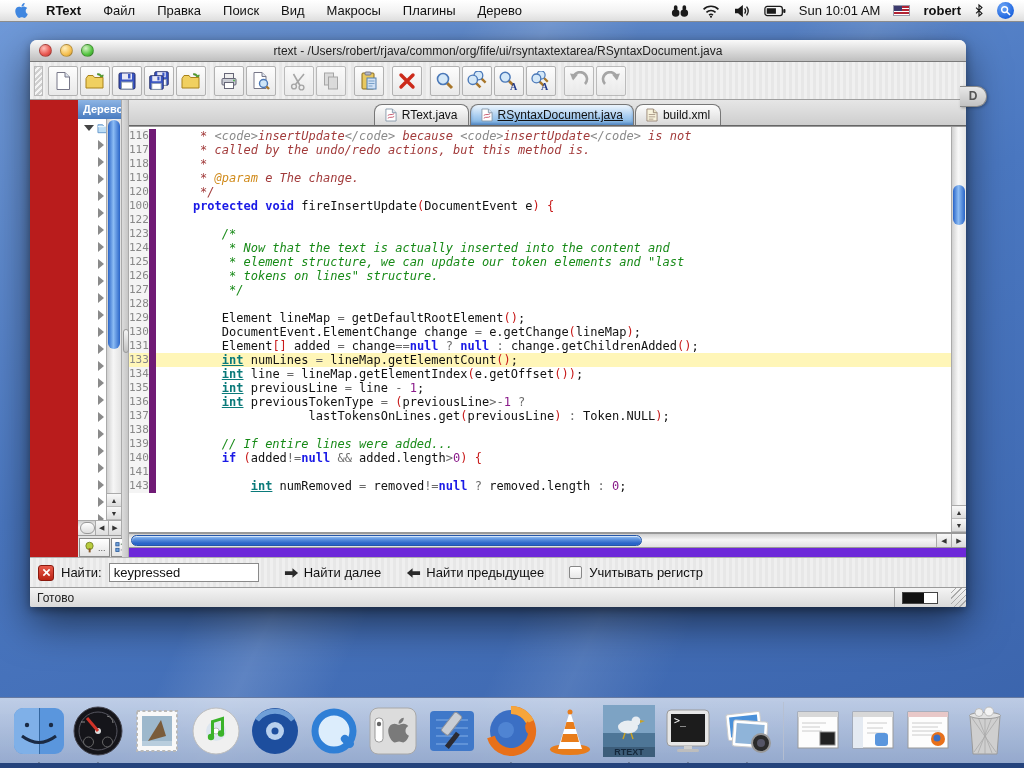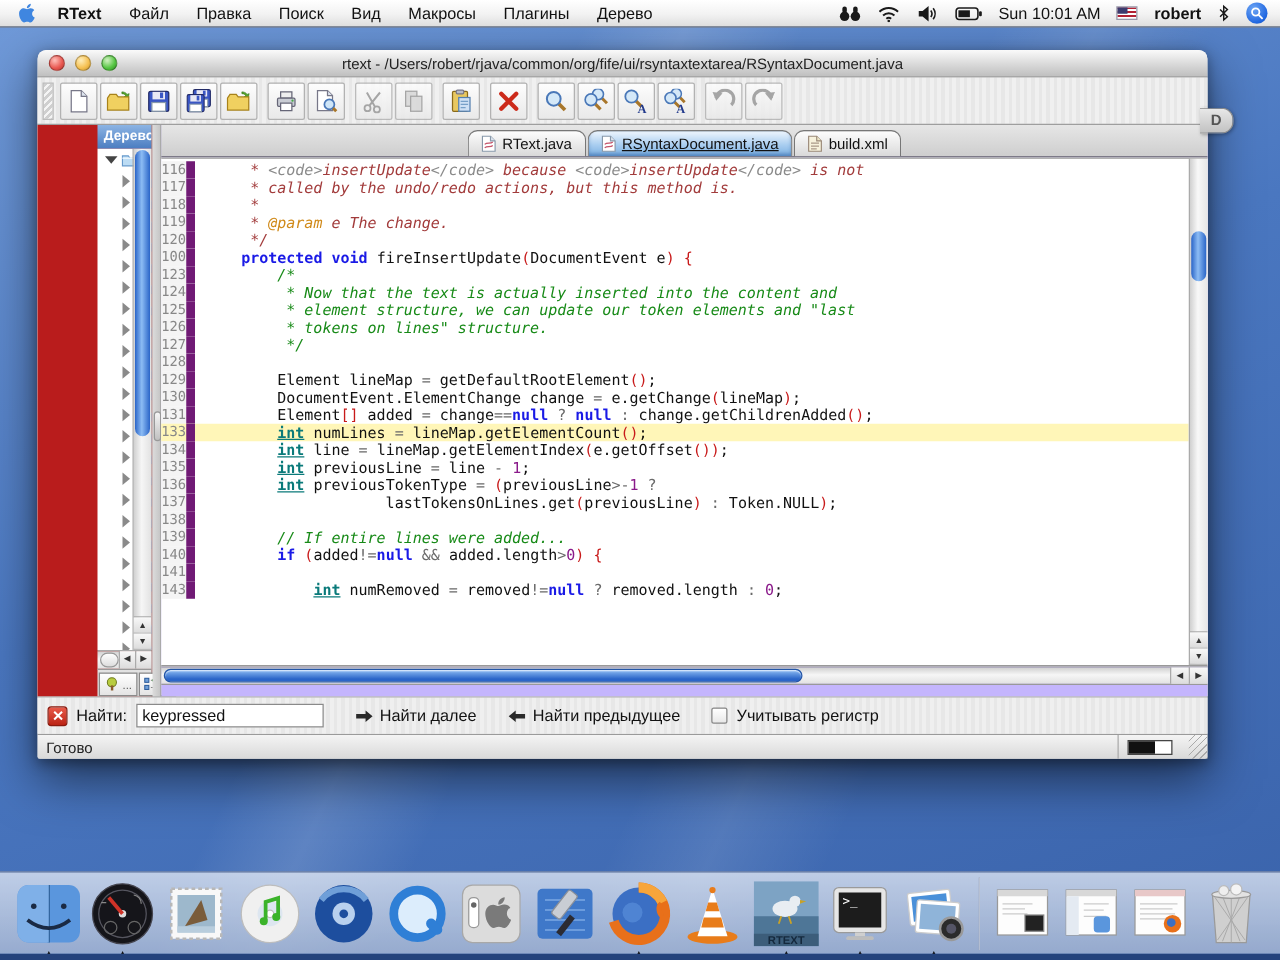--- a/index.html
+++ b/index.html
@@ -64,21 +64,21 @@
   .hpill { width:38%; margin:1px 0 1px 2px; border:1px solid #999; border-radius:7px; background:linear-gradient(#fff,#ddd); }
   .harrow { width:15px; font-size:7px; color:#333; text-align:center; line-height:13px; background:linear-gradient(#f8f8f8,#dcdcdc); border-left:1px solid #aaa; margin-left:auto; }
   .harrow + .harrow { margin-left:0; }
   .minitabs { height:22px; background:#e2e2e2; border-top:1px solid #999; display:flex; align-items:flex-end; padding:2px 1px 0 1px; gap:1px; }
   .minitab { height:19px; border:1px solid #8a8a8a; background:linear-gradient(#fff,#e4e4e4); display:flex; align-items:center; padding:0 3px; font-size:9px; color:#555; gap:2px; }
 
   .splitter { width:7px; background:linear-gradient(90deg,#dcdcdc,#c6c6c6); border-right:1px solid #aaa; position:relative; }
   .splitter::after { content:""; position:absolute; top:50%; left:1px; width:4px; height:22px; border-radius:3px; background:linear-gradient(#f6f6f6,#c0c0c0); border:1px solid #999; }
 
   
-  .editor { flex:1; display:flex; flex-direction:column; min-width:0; background:#c4b5fd; padding-bottom:9px; }
+  .editor { flex:1; display:flex; flex-direction:column; min-width:0; background:#6d28d9; padding-bottom:9px; }
   .tabsrow { height:26px; background:linear-gradient(#e6e6e6,#cecece); border-bottom:1px solid #666; display:flex; align-items:flex-end; justify-content:center; gap:1px; }
   .etab { height:21px; padding:0 10px; border:1px solid #777; border-bottom:none; border-radius:8px 8px 0 0; background:linear-gradient(#fdfdfd,#d9d9d9); display:flex; align-items:center; gap:5px; font-size:12px; color:#111; }
   .etab.active { background:linear-gradient(#eef6fd,#a9cdf0 55%,#79afe0); box-shadow:inset 0 -2px 3px rgba(30,80,150,.45);text-decoration:underline; }
   .codewrap { flex:1; display:flex; min-height:0; border:1px solid #999; border-left:none; border-right:none; background:#fff; position:relative; }
   .codelines { flex:1; overflow:hidden; padding-top:2px; }
   .cl { display:flex; height:14px; }
   .ln { flex:none; width:27px; text-align:right; padding-right:4px; font:11px "DejaVu Sans Mono", monospace; color:#888; background:#f4f4f4; border-right:7px solid #701a75; }
   .cd { white-space:pre; font:12px "DejaVu Sans Mono", monospace; padding-left:8px; }
   .cl.hl, .cl.hl .ln { background:#fff6b8; }
   .t-doc { color:#a23b3b; font-style:italic; }
@@ -597,20 +597,24 @@
                 </div>
                 <div class="cl">
                   <span class="ln">120</span>
                   <span class="cd"><span class="t-doc">     */</span></span>
                 </div>
                 <div class="cl">
                   <span class="ln">100</span>
                   <span class="cd"><span class="t-plain">    </span><span class="t-kw">protected</span><span class="t-plain"> </span><span class="t-kw">void</span><span class="t-plain"> fireInsertUpdate</span><span class="t-sep">(</span><span class="t-plain">DocumentEvent e</span><span class="t-sep">)</span><span class="t-plain"> </span><span class="t-sep">{</span></span>
                 </div>
                 <div class="cl">
+                  <span class="ln">122</span>
+                  <span class="cd"></span>
+                </div>
+                <div class="cl">
                   <span class="ln">123</span>
                   <span class="cd"><span class="t-com">        /*</span></span>
                 </div>
                 <div class="cl">
                   <span class="ln">124</span>
                   <span class="cd"><span class="t-com">         * Now that the text is actually inserted into the content and</span></span>
                 </div>
                 <div class="cl">
                   <span class="ln">125</span>
                   <span class="cd"><span class="t-com">         * element structure, we can update our token elements and "last</span></span>

